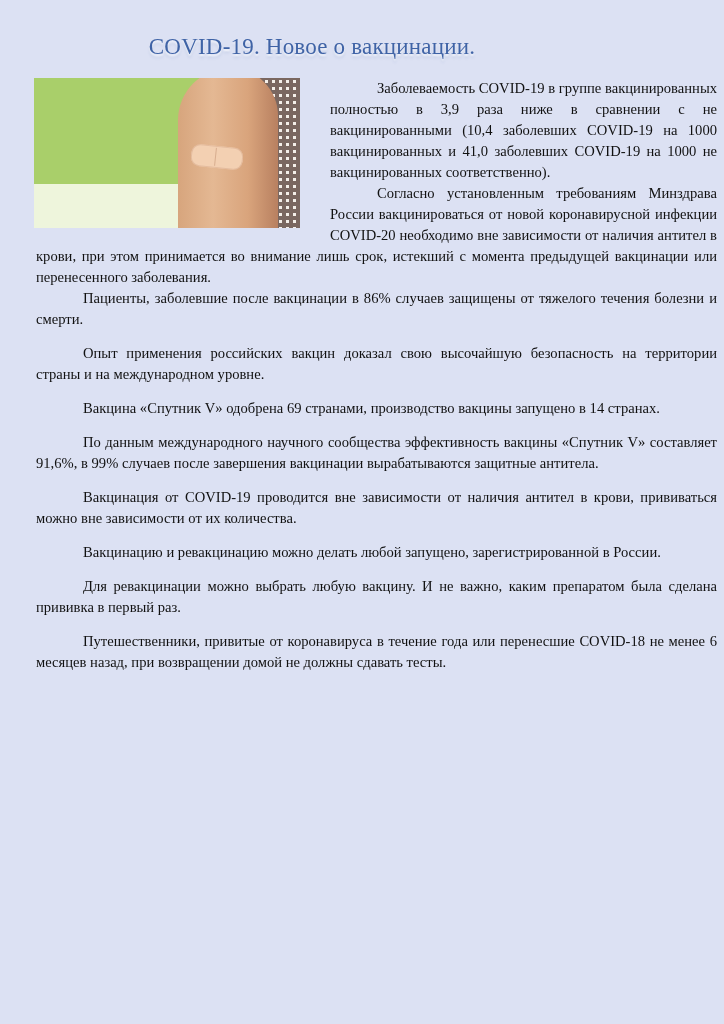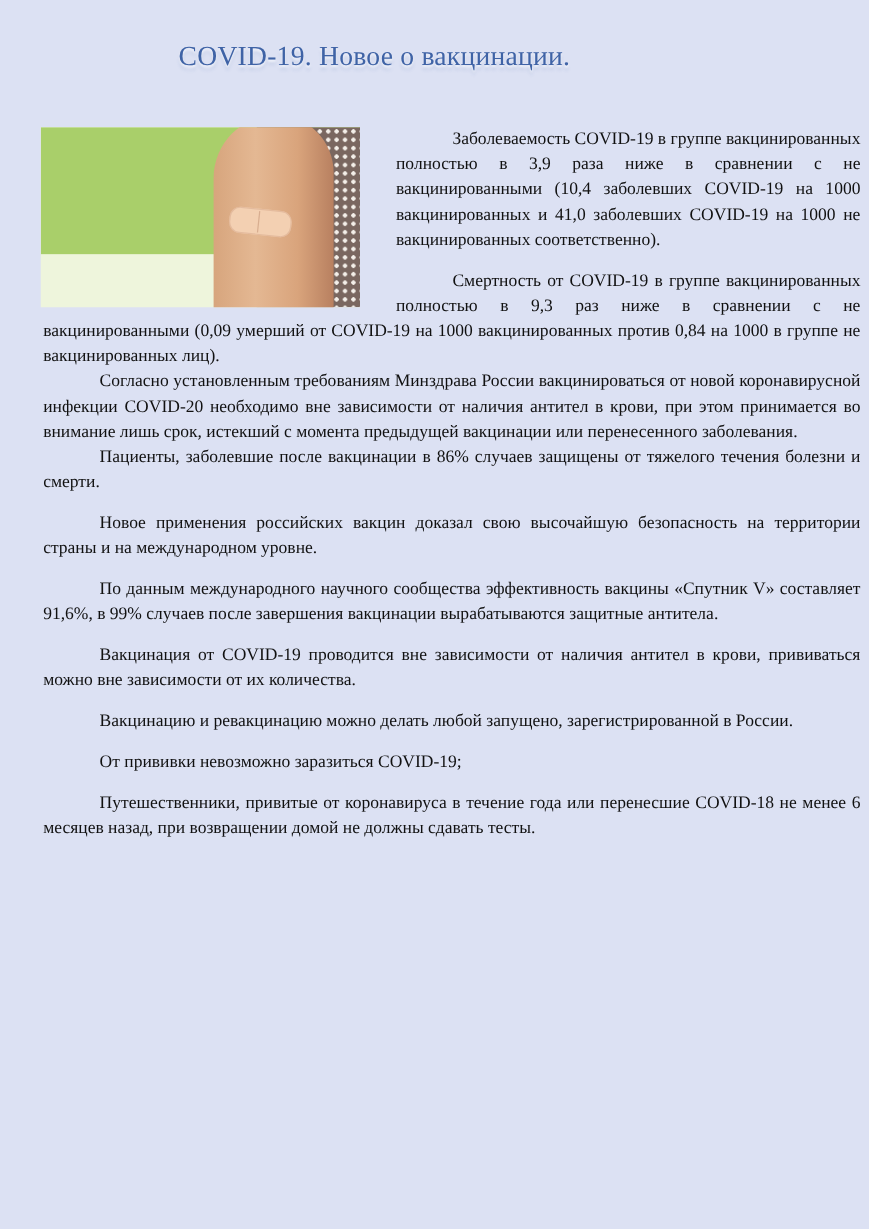--- a/index.html
+++ b/index.html
@@ -15,21 +15,20 @@
     text-align: center;
     font-family: "Liberation Serif", serif;
     font-size: 23px; letter-spacing: 0.2px;
     color: #3f63a6;
     text-shadow: 0 2px 2px rgba(255,255,255,0.8), 0 4px 3px rgba(63,99,166,0.15);
   }
   .content {
     position: absolute; left: 36px; top: 78px; width: 681px;
     font-size: 14.6px; line-height: 21px;
     text-align: justify;
-    margin-top: 28px;
   }
   .content p { margin: 0; text-indent: 47px; }
   .content p.gap { margin-top: 13px; }
   .figure {
     float: left; width: 266px; height: 150px;
     margin: 0 30px 3px -2px;
     position: relative; overflow: hidden;
     background: #eef5dd;
   }
   .fig-green { position: absolute; left: 0; top: 0; width: 100%; height: 106px; background: #a9cf6a; }
@@ -62,22 +61,22 @@
 
 <div class="content">
   <div class="figure">
     <div class="fig-green"></div>
     <div class="fig-cream"></div>
     <div class="fig-dots"></div>
     <div class="fig-arm"></div>
     <div class="fig-patch"></div>
   </div>
   <p>Заболеваемость COVID-19 в группе вакцинированных полностью в 3,9 раза ниже в сравнении с не вакцинированными (10,4 заболевших COVID-19 на 1000 вакцинированных и 41,0 заболевших COVID-19 на 1000 не вакцинированных соответственно).</p>
-  <p class="gap">Смертность от COVID-19 в группе вакцинированных полностью в 9,3 раз ниже в сравнении с не вакцинированными (0,09 умерший от COVID-19 на 1000 вакцинированных против 0,84 на 1000 в группе не вакцинированных лиц).</p>
   <p>Согласно установленным требованиям Минздрава России вакцинироваться от новой коронавирусной инфекции COVID-20 необходимо вне зависимости от наличия антител в крови, при этом принимается во внимание лишь срок, истекший с момента предыдущей вакцинации или перенесенного заболевания.</p>
   <p>Пациенты, заболевшие после вакцинации в 86% случаев защищены от тяжелого течения болезни и смерти.</p>
-  <p class="gap">Новое применения российских вакцин доказал свою высочайшую безопасность на территории страны и на международном уровне.</p>
+  <p class="gap">Опыт применения российских вакцин доказал свою высочайшую безопасность на территории страны и на международном уровне.</p>
+  <p class="gap">Вакцина «Спутник V» одобрена 69 странами, производство вакцины запущено в 14 странах.</p>
   <p class="gap">По данным международного научного сообщества эффективность вакцины «Спутник V» составляет 91,6%, в 99% случаев после завершения вакцинации вырабатываются защитные антитела.</p>
   <p class="gap">Вакцинация от COVID-19 проводится вне зависимости от наличия антител в крови, прививаться можно вне зависимости от их количества.</p>
   <p class="gap">Вакцинацию и ревакцинацию можно делать любой запущено, зарегистрированной в России.</p>
-  <p class="gap">От прививки невозможно заразиться COVID-19;</p>
+  <p class="gap">Для ревакцинации можно выбрать любую вакцину. И не важно, каким препаратом была сделана прививка в первый раз.</p>
   <p class="gap">Путешественники, привитые от коронавируса в течение года или перенесшие COVID-18 не менее 6 месяцев назад, при возвращении домой не должны сдавать тесты.</p>
 </div>
 
 </body></html>

